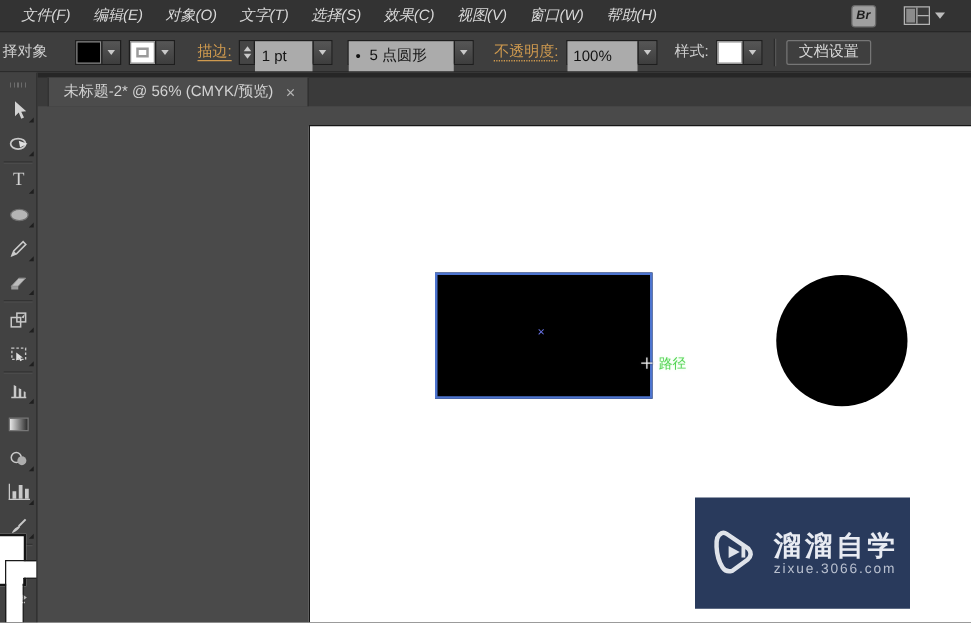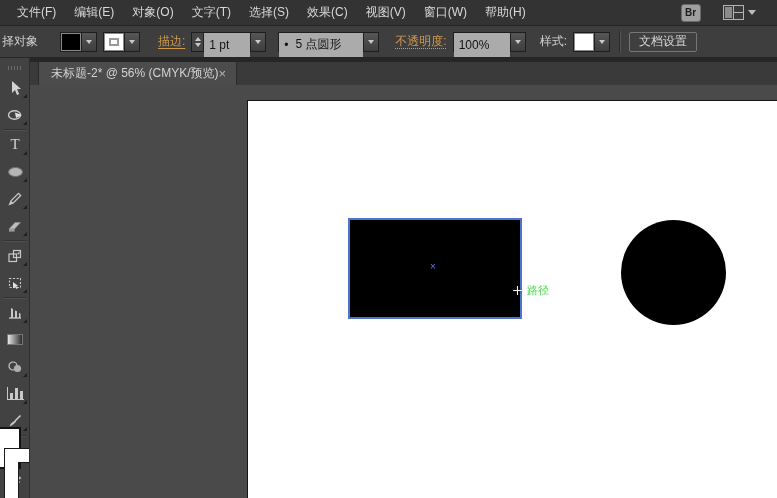--- a/index.html
+++ b/index.html
@@ -6,21 +6,21 @@
   html,body { width:777px; height:498px; overflow:hidden; }
   body {
     font-family:"Liberation Sans", sans-serif;
     background:#4a4a4a; color:#d6d6d6; font-size:12px;
     -webkit-font-smoothing:antialiased;
   }
 
   
   .menubar {
     height:26px; background:#333333; border-bottom:1px solid #242424;
-    display:flex; align-items:center; padding-left:8px;
+    display:flex; align-items:center; padding-left:8px;font-style:italic;
   }
   .menubar .menu-item { padding:0 9px; color:#d8d8d8; cursor:default; white-space:nowrap; }
   .br-badge {
     margin-left:146px; width:20px; height:18px; background:#9f9f9f;
     border-radius:3px; color:#1d1d1d; font-weight:bold; font-size:10px;
     display:flex; align-items:center; justify-content:center; border:1px solid #6a6a6a;
   }
   .workspace-switcher { margin-left:22px; display:flex; align-items:center; gap:4px; }
   .ws-icon { width:21px; height:15px; border:1px solid #b3b3b3; position:relative; background:#3a3a3a; }
   .ws-icon:before { content:""; position:absolute; left:9px; top:0; bottom:0; width:1px; background:#b3b3b3; }
@@ -54,21 +54,21 @@
   .btn { border:1px solid #767676; border-radius:2px; background:#3f3f3f; color:#d8d8d8; padding:2px 9px; height:20px; display:flex; align-items:center; }
 
   
   .main { position:relative; width:777px; height:440px; background:#4a4a4a; overflow:hidden; }
 
   
   .tabbar { position:absolute; left:30px; top:0; right:0; height:27px; background:#3a3a3a; }
   .tabbar:before { content:""; position:absolute; left:0; right:0; top:0; height:4px; background:#262626; }
   .doc-tab {
     position:absolute; left:8px; top:4px; height:23px; background:#4c4c4c;
-    display:flex; align-items:center; padding:0 10px 0 12px;
+    display:flex; align-items:center; gap:10px; padding:0 10px 0 12px;
     color:#d2d2d2; border-left:1px solid #2a2a2a; border-right:1px solid #2a2a2a;
   }
   .tab-close { color:#b5b5b5; font-size:13px; line-height:1; }
 
   
   .toolpanel {
     position:absolute; left:0; top:0; bottom:0; width:30px; background:#424242;
     border-right:1px solid #2e2e2e; z-index:5; overflow:hidden;
   }
   .panel-grip { height:6px; margin:8px auto 4px; width:14px;
@@ -311,14 +311,25 @@
 
   <div class="artboard"></div>
 
   <div class="shape-rect"></div>
   <div class="rect-center-mark">×</div>
   <div class="shape-circle"></div>
 
   <div class="cursor-cross"></div>
   <div class="smart-guide">路径</div>
 
+  <div class="watermark">
+    <svg width="44" height="48" viewBox="0 0 32 34">
+      <path d="M9 5 Q5.5 6.5 6 13 Q6.3 20 9.5 25 Q11.5 28 15 27 L24 20.5 Q27.5 17.5 24.5 14 L12 5.5 Q10.5 4.5 9 5 Z" fill="none" stroke="#dfe3ea" stroke-width="2.6" stroke-linejoin="round"></path>
+      <path d="M13 12.5 L19.5 16 L13 19.5 Z" fill="#dfe3ea"></path>
+      <rect x="20.5" y="12.8" width="2.2" height="6.4" fill="#dfe3ea"></rect>
+    </svg>
+    <div class="wm-text">
+      <span class="wm-title">溜溜自学</span>
+      <span class="wm-url">zixue.3066.com</span>
+    </div>
+  </div>
 
 </div>
 
 </body></html>

